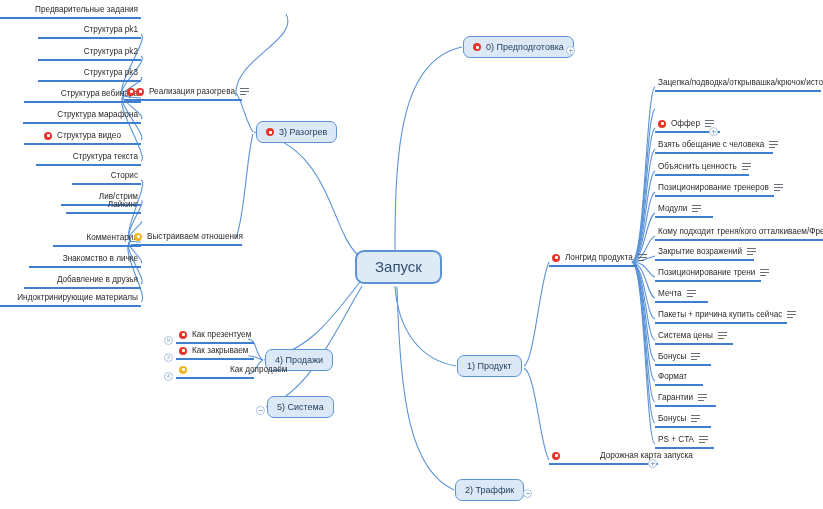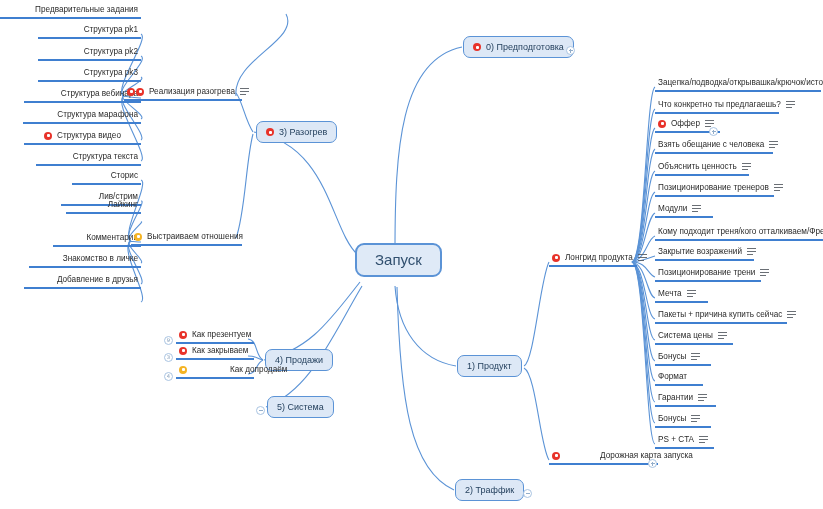--- a/index.html
+++ b/index.html
@@ -197,21 +197,21 @@
       <path d="M632 262 C 645 266, 646 317, 655 319"></path>
       <path d="M632 262 C 645 266, 646 338, 655 340"></path>
       <path d="M632 262 C 645 266, 646 359, 655 361"></path>
       <path d="M632 262 C 645 266, 646 380, 655 381"></path>
       <path d="M632 262 C 645 266, 646 401, 655 402"></path>
       <path d="M632 262 C 645 266, 646 422, 655 423"></path>
       <path d="M632 262 C 645 266, 646 443, 655 444"></path>
     </g>
   </svg>
 
-  <div class="boxnode root" style="left:355px; top:243px;">
+  <div class="boxnode root" style="left:355px; top:250px;">
     <span>Запуск</span>
   </div>
 
   <div class="boxnode" style="left:463px; top:36px;">
     <span class="ic dot-icon red"></span>
     <span>0) Предподготовка</span>
   </div>
   <div class="badge globe" style="left:566px; top:46px;"></div>
 
   <div class="boxnode" style="left:256px; top:121px;">
@@ -272,20 +272,23 @@
     <span>Лайкинг</span>
   </div>
   <div class="leaf left" style="left:141px; top:231px; width:82px; transform:translateX(-100%);">
     <span>Комментарии</span>
   </div>
   <div class="leaf left" style="left:141px; top:252px; width:106px; transform:translateX(-100%);">
     <span>Знакомство в личке</span>
   </div>
   <div class="leaf left" style="left:141px; top:273px; width:111px; transform:translateX(-100%);">
     <span>Добавление в друзья</span>
+  </div>
+  <div class="leaf left" style="left:141px; top:291px; width:136px; transform:translateX(-100%);">
+    <span>Индоктринирующие материалы</span>
   </div>
 
   <div class="leaf right" style="left:124px; top:85px; width:112px;">
     <span class="ic dot-pair">
       <span class="dot-icon red"></span>
         <span class="dot-icon red"></span>
     </span>
     <span>Реализация разогрева</span>
     <span class="note-icon">
         <i></i>
@@ -314,28 +317,20 @@
   <div class="leaf right" style="left:176px; top:363px; width:72px;gap:43px;">
     <span class="ic dot-icon yellow"></span>
     <span>Как допродаём</span>
   </div>
   <div class="badge" style="left:164px; top:372px;">4</div>
 
   <div class="leaf right" style="left:655px; top:76px; width:160px;">
     <span>Зацепка/подводка/открывашка/крючок/история</span>
     <span class="note-icon"></span>
   </div>
-  <div class="leaf right" style="left:655px; top:98px; width:118px;">
-    <span>Что конкретно ты предлагаешь?</span>
-    <span class="note-icon">
-        <i></i>
-        <i></i>
-        <i></i>
-      </span>
-  </div>
   <div class="leaf right" style="left:655px; top:117px; width:59px;">
     <span class="ic dot-icon red"></span>
     <span>Оффер</span>
     <span class="note-icon">
         <i></i>
         <i></i>
         <i></i>
       </span>
   </div>
   <div class="badge globe" style="left:709px; top:127px;"></div>

